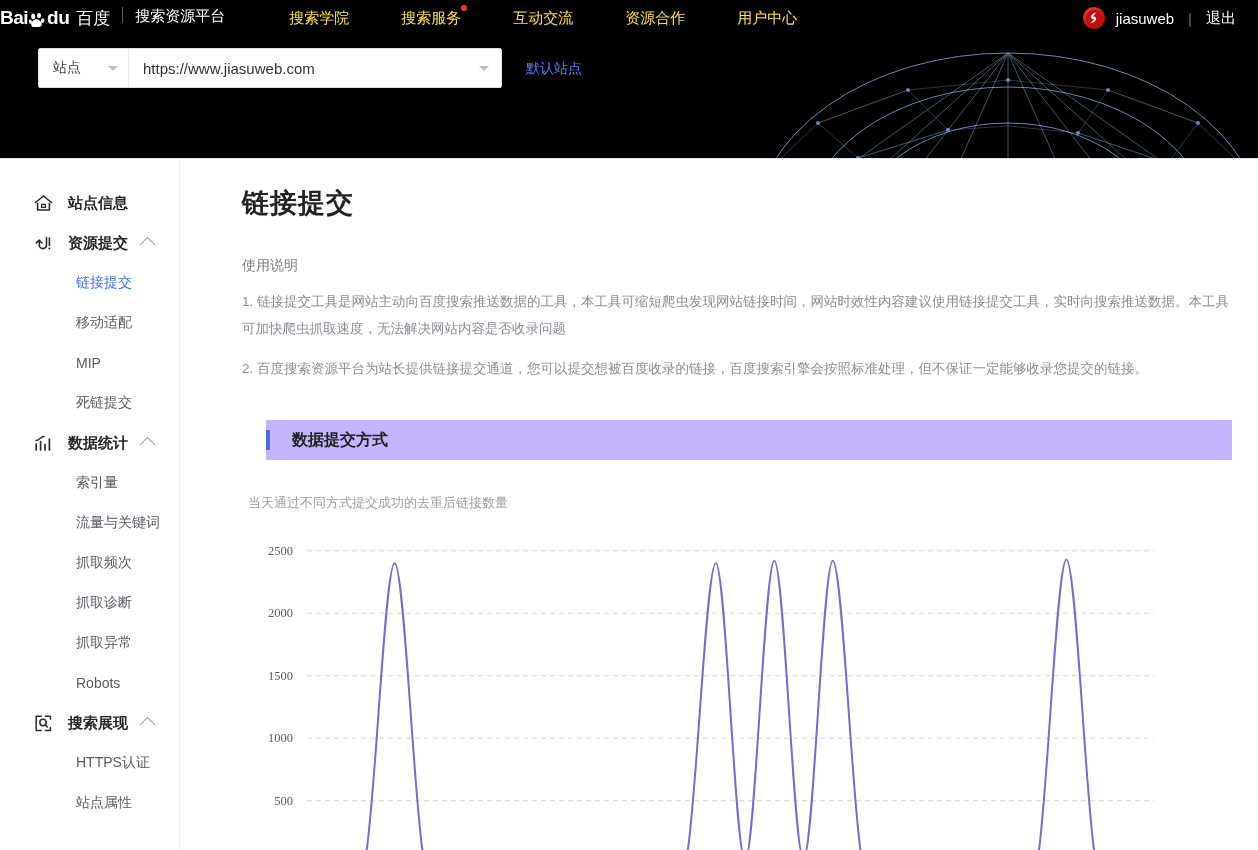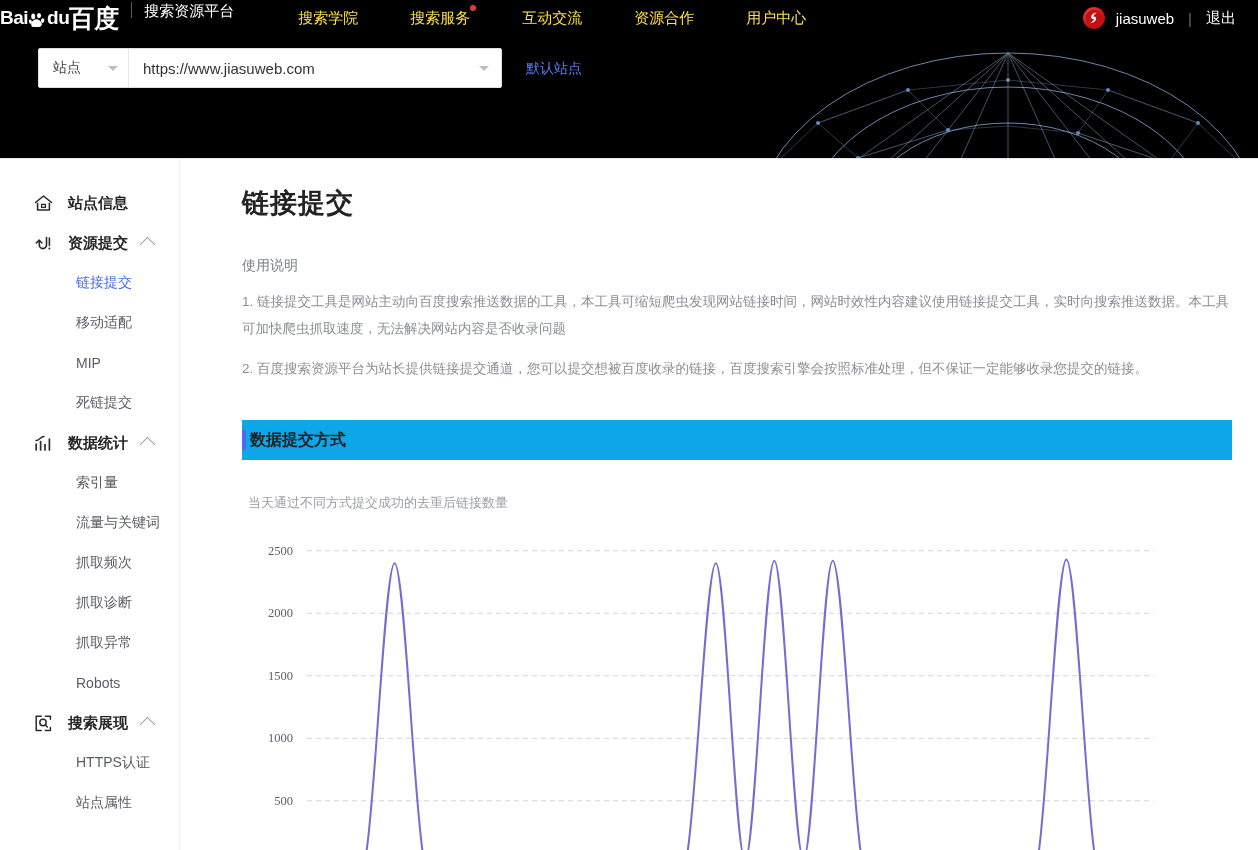--- a/index.html
+++ b/index.html
@@ -18,21 +18,21 @@
   }
   .logo-wrap { display: flex; }
   .logo-mark {
     color: #fff; font-size: 19px; font-weight: bold;
     letter-spacing: -0.5px; display: flex; align-items: center;
   }
   .logo-paw {
     display: inline-block; width: 17px; height: 15px; margin: 0 1px;
     position: relative; vertical-align: middle;
   }
-  .logo-cn { font-size: 25px; font-weight: bold; color: #fff; margin-left: 0; letter-spacing: 0px;}
+  .logo-cn { font-size: 17px; font-weight: normal; color: #fff; margin-left: 7px; letter-spacing: 0px;}
   .logo-divider {
     width: 1px; height: 16px; background: #5a5a5a; margin: 0 12px;
   }
   .logo-sub { color: #ffffff; font-size: 15px; }
   .nav-items { display: flex; align-items: center; margin-left: 38px; }
   .nav-item {
     color: #fde047; font-size: 15px; padding: 0 26px;
     position: relative; cursor: pointer; line-height: 36px;
   }
   .nav-dot {
@@ -129,23 +129,24 @@
   .page-title {
     font-size: 27px; color: #222; font-weight: bold; letter-spacing: 1px;
   }
   .usage-head {
     margin-top: 36px; font-size: 14px; color: #7a7d85;
   }
   .usage-line {
     margin-top: 13px; font-size: 13.5px; color: #8a8d94; line-height: 27px;
   }
   .section-bar {
-    margin-top: 38px; height: 40px; background: #0ea5e9;
-    display: flex; align-items: center; padding-left: 8px;
+    margin-top: 38px; height: 40px; background: #c4b5fd;
+    display: flex; align-items: center; padding-left: 26px;
     position: relative;
+    margin-left: 24px;
   }
   .section-bar::before {
     content: ""; position: absolute; left: 0; top: 10px;
     width: 4px; height: 20px; background: #4a6cf0;
   }
   .section-title { font-size: 16px; color: #222; font-weight: bold; }
   .chart-caption {
     margin-top: 34px; font-size: 13px; color: #9b9ea5; padding-left: 6px;
   }
   .chart-area {

